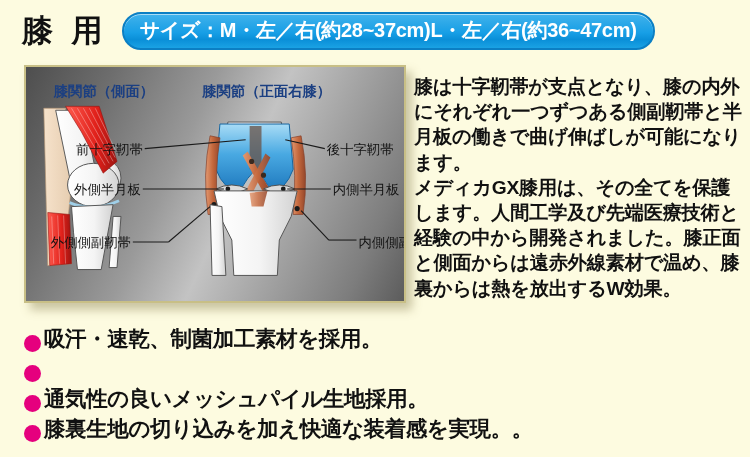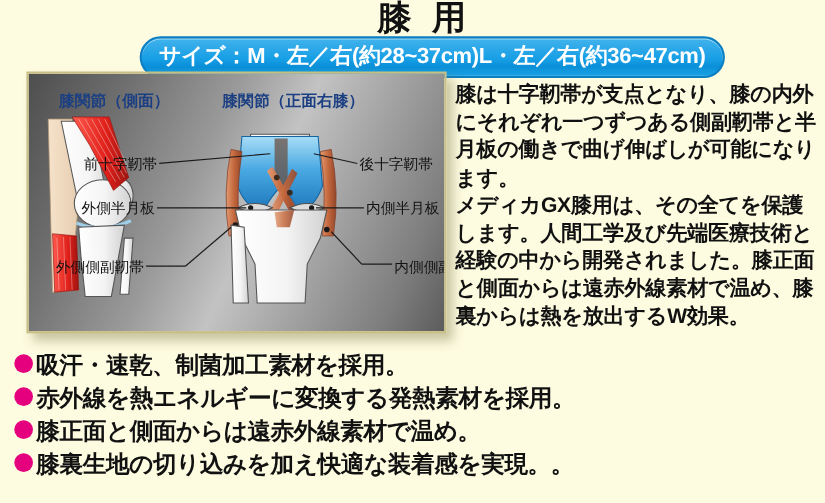--- a/index.html
+++ b/index.html
@@ -19,21 +19,20 @@
   .header {
     position: absolute;
     left: 0;
     top: 0;
     width: 750px;
     height: 62px;
     display: flex;
     align-items: center;
     padding-left: 22px;
     box-sizing: border-box;
-    flex-direction: column;
   }
   .header-title {
     font-size: 31px;
     font-weight: bold;
     color: #111111;
     letter-spacing: 5px;
     white-space: nowrap;
     line-height: 1;
     padding-bottom: 2px;
   }
@@ -111,23 +110,23 @@
 
   
   .features {
     position: absolute;
     left: 0;
     top: 322px;
     width: 750px;
   }
   .feature-row {
     display: flex;
-    align-items: flex-start;
+    align-items: flex-end;
     height: 30px;
-    padding-left: 13px;
+    padding-left: 24px;
   }
   .feature-bullet {
     width: 17px;
     height: 17px;
     border-radius: 50%;
     background: #e5007e;
     flex: 0 0 auto;
     margin-right: 3px;
   }
   .feature-text {
@@ -276,23 +275,22 @@
 メディカGX膝用は、その全てを保護します。人間工学及び先端医療技術と経験の中から開発されました。膝正面と側面からは遠赤外線素材で温め、膝裏からは熱を放出するW効果。</div>
 </div>
 
 <div class="features">
   <div class="feature-row">
     <span class="feature-bullet"></span>
     <span class="feature-text">吸汗・速乾、制菌加工素材を採用。</span>
   </div>
   <div class="feature-row">
     <span class="feature-bullet"></span>
-    <span class="feature-text">赤外線を熱エネルギーに変換する発熱素材を採用。</span>
-  </div>
-  <div class="feature-row">
-    <span class="feature-bullet"></span>
-    <span class="feature-text">膝正面と側面からは遠赤外線素材で温め。</span>
+  </div>
+  <div class="feature-row">
+    <span class="feature-bullet"></span>
+    <span class="feature-text">通気性の良いメッシュパイル生地採用。</span>
   </div>
   <div class="feature-row">
     <span class="feature-bullet"></span>
     <span class="feature-text">膝裏生地の切り込みを加え快適な装着感を実現。。</span>
   </div>
 </div>
 
 </body></html>

